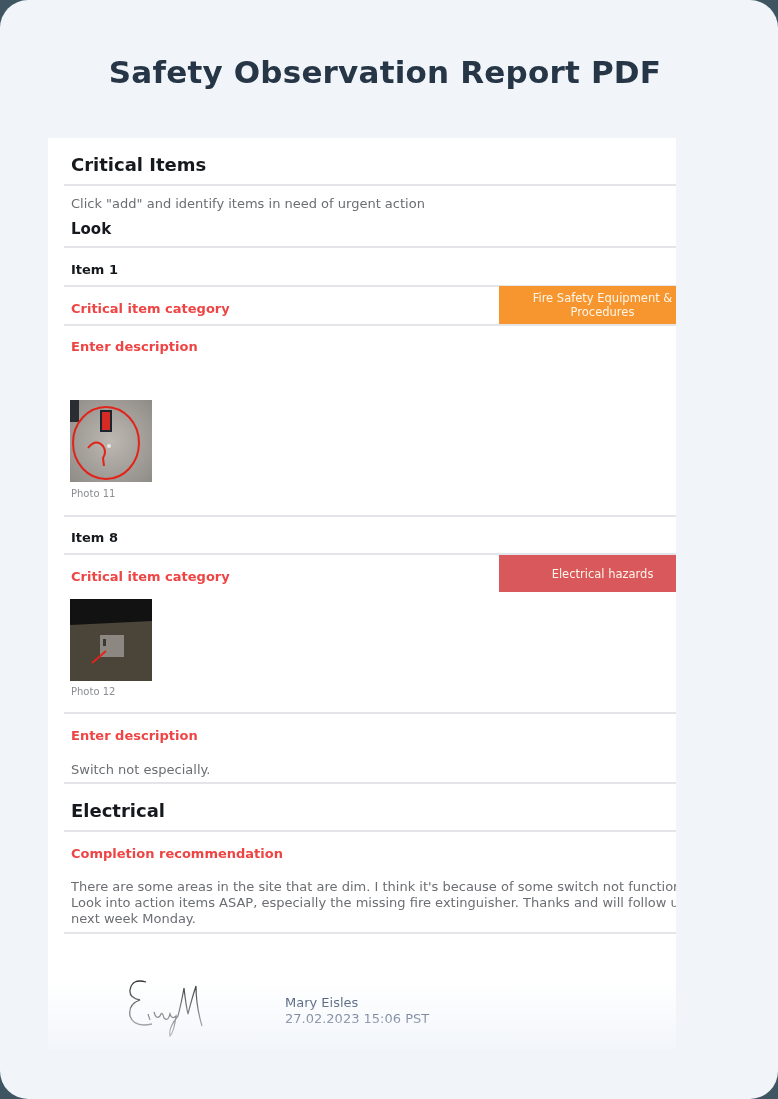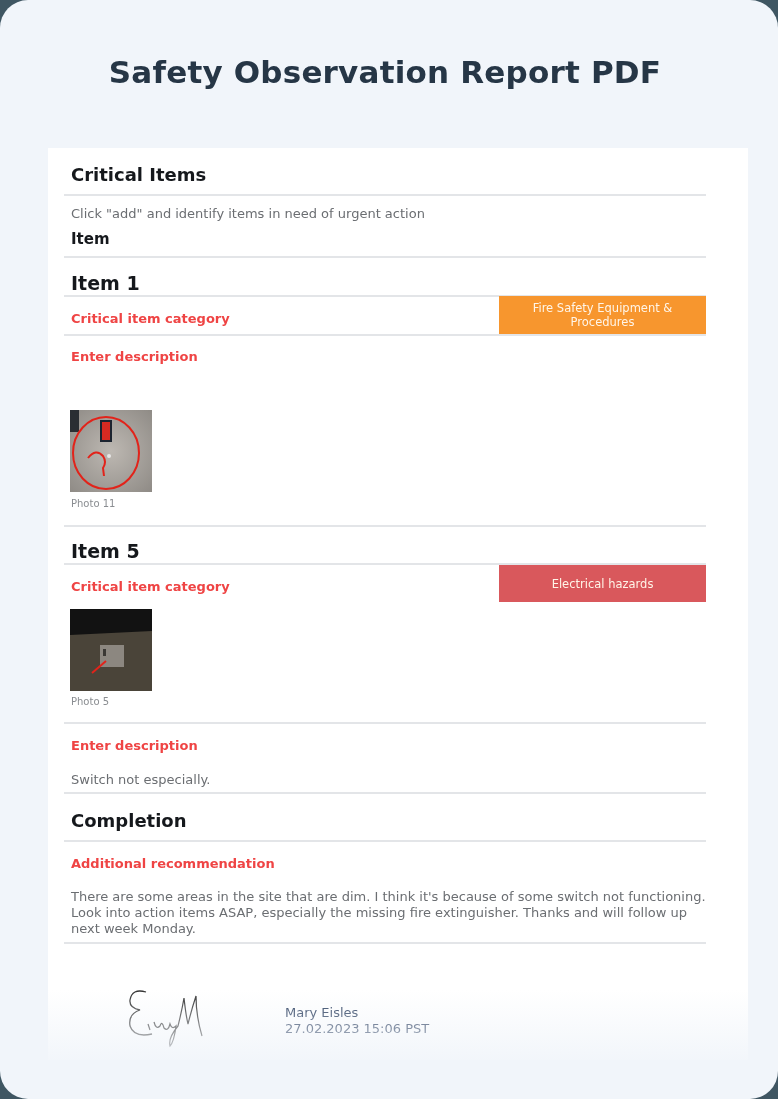--- a/index.html
+++ b/index.html
@@ -10,34 +10,34 @@
   .card {
     position:absolute; left:0; top:0; width:778px; height:1099px;
     background:#f1f5fa; border-radius:28px;
   }
   .card-title {
     position:absolute; left:0; top:54px; width:770px; text-align:center;
     font-family:"DejaVu Sans", sans-serif; font-weight:bold; font-size:31px;
     color:#263646; letter-spacing:0.2px;
   }
   .page {
-    position:absolute; left:48px; top:148px; width:700px; height:912px;
+    position:absolute; left:48px; top:138px; width:628px; height:912px;
     background:#ffffff; overflow:hidden;
   }
   .page::after {
     content:""; position:absolute; left:0; right:0; bottom:0; height:70px;
     background:linear-gradient(to bottom, rgba(241,245,250,0) 0%, rgba(241,245,250,0.9) 100%);
     pointer-events:none;
   }
   .abs { position:absolute; }
   .rule { position:absolute; left:16px; width:642px; height:2px; background:#e3e5e8; }
   .h1 { font-family:"DejaVu Sans", sans-serif; font-weight:bold; font-size:18px; color:#15181c; }
   .h2 { font-family:"DejaVu Sans", sans-serif; font-weight:bold; font-size:15px; color:#15181c; }
   .lbl { font-family:"DejaVu Sans", sans-serif; font-weight:bold; font-size:13px; color:#ef4444; }
-  .lbl-dark { font-family:"DejaVu Sans", sans-serif; font-weight:bold; font-size:19px; color:#15181c; }
+  .lbl-dark { font-family:"DejaVu Sans", sans-serif; font-weight:bold; font-size:13px; color:#15181c; }
   .txt { font-family:"DejaVu Sans", sans-serif; font-size:13px; color:#6b6e72; line-height:16px; }
   .cap { font-family:"DejaVu Sans", sans-serif; font-size:10px; color:#8a8d91; }
   .badge {
     position:absolute; left:451px; width:207px; color:#fff5e8;
     font-family:"DejaVu Sans", sans-serif; font-size:11.5px; text-align:center;
     display:flex; align-items:center; justify-content:center; line-height:14px;
   }
   .photo { position:absolute; width:82px; height:82px; overflow:hidden; }
   .sig-text { font-family:"DejaVu Sans", sans-serif; font-size:13px; color:#1f3355; line-height:16px; }
 </style>
@@ -45,21 +45,21 @@
 <body>
 
 <div class="card">
   <div class="card-title">Safety Observation Report PDF</div>
 
   <div class="page">
 
     <div class="abs h1" style="left:23px; top:16px;">Critical Items</div>
     <div class="rule" style="top:46px;"></div>
     <div class="abs txt" style="left:23px; top:58px;">Click "add" and identify items in need of urgent action</div>
-    <div class="abs h2" style="left:23px; top:82px;">Item</div>
+    <div class="abs h2" style="left:23px; top:82px;">Look</div>
     <div class="rule" style="top:108px;"></div>
 
     <div class="abs lbl-dark" style="left:23px; top:124px;">Item 1</div>
     <div class="rule" style="top:147px;"></div>
     <div class="abs lbl" style="left:23px; top:163px;">Critical item category</div>
     <div class="badge" style="top:148px; height:38px; background:#f7962e;">
       <span style="max-width:150px;">Fire Safety Equipment &amp; Procedures</span>
     </div>
     <div class="rule" style="top:186px;"></div>
     <div class="abs lbl" style="left:23px; top:201px;">Enter description</div>
@@ -77,47 +77,47 @@
         <rect x="30" y="10" width="12" height="22" fill="#1c2430"></rect>
         <rect x="32" y="12" width="8" height="18" fill="#d62a22"></rect>
         <circle cx="39" cy="46" r="2" fill="#e8e8e8"></circle>
         <ellipse cx="36" cy="43" rx="33" ry="36" fill="none" stroke="#e2231a" stroke-width="2"></ellipse>
         <path d="M18 48 Q26 38 33 46 Q37 52 33 58 L34 66" fill="none" stroke="#e2231a" stroke-width="2"></path>
       </svg>
     </div>
     <div class="abs cap" style="left:23px; top:350px;">Photo 11</div>
     <div class="rule" style="top:377px;"></div>
 
-    <div class="abs lbl-dark" style="left:23px; top:392px;">Item 5</div>
+    <div class="abs lbl-dark" style="left:23px; top:392px;">Item 8</div>
     <div class="rule" style="top:415px;"></div>
     <div class="abs lbl" style="left:23px; top:431px;">Critical item category</div>
     <div class="badge" style="top:417px; height:37px; background:#d9585c;align-items:center;">
       <span>Electrical hazards</span>
     </div>
 
     <div class="photo" style="left:22px; top:461px;">
       <svg width="82" height="82" viewBox="0 0 82 82">
         <rect width="82" height="82" fill="#3e3a33"></rect>
         <rect width="82" height="26" fill="#121212"></rect>
         <polygon points="0,26 82,22 82,82 0,82" fill="#4a4439"></polygon>
         <rect x="30" y="36" width="24" height="22" fill="#8c8780"></rect>
         <rect x="33" y="40" width="3" height="7" fill="#3a3834"></rect>
         <line x1="22" y1="64" x2="36" y2="52" stroke="#e2231a" stroke-width="2"></line>
       </svg>
     </div>
-    <div class="abs cap" style="left:23px; top:548px;">Photo 5</div>
+    <div class="abs cap" style="left:23px; top:548px;">Photo 12</div>
     <div class="rule" style="top:574px;"></div>
 
     <div class="abs lbl" style="left:23px; top:590px;">Enter description</div>
     <div class="abs txt" style="left:23px; top:624px;">Switch not especially.</div>
     <div class="rule" style="top:644px;"></div>
 
-    <div class="abs h1" style="left:23px; top:662px;">Completion</div>
+    <div class="abs h1" style="left:23px; top:662px;">Electrical</div>
     <div class="rule" style="top:692px;"></div>
-    <div class="abs lbl" style="left:23px; top:708px;">Additional recommendation</div>
+    <div class="abs lbl" style="left:23px; top:708px;">Completion recommendation</div>
     <div class="abs txt" style="left:23px; top:741px; width:640px;">There are some areas in the site that are dim. I think it's because of some switch not functioning. Look into action items ASAP, especially the missing fire extinguisher. Thanks and will follow up next week Monday.</div>
     <div class="rule" style="top:794px;"></div>
 
     <div class="abs" style="left:76px; top:838px; width:100px; height:64px;">
       <svg width="100" height="64" viewBox="0 0 100 64">
         <path d="M22 6 Q8 2 6 14 Q5 22 16 24 Q4 28 6 40 Q10 52 28 48" fill="none" stroke="#333" stroke-width="1.3"></path>
         <path d="M24 38 L26 44 M30 36 Q32 44 36 40 Q38 34 40 42 Q44 46 46 38 Q48 44 52 40 Q50 56 46 60 Q44 52 54 40 Q58 24 60 12 Q62 30 64 38 Q68 22 72 10 Q72 30 78 50" fill="none" stroke="#333" stroke-width="1.2"></path>
       </svg>
     </div>
     <div class="abs sig-text" style="left:237px; top:857px;">Mary Eisles</div>

